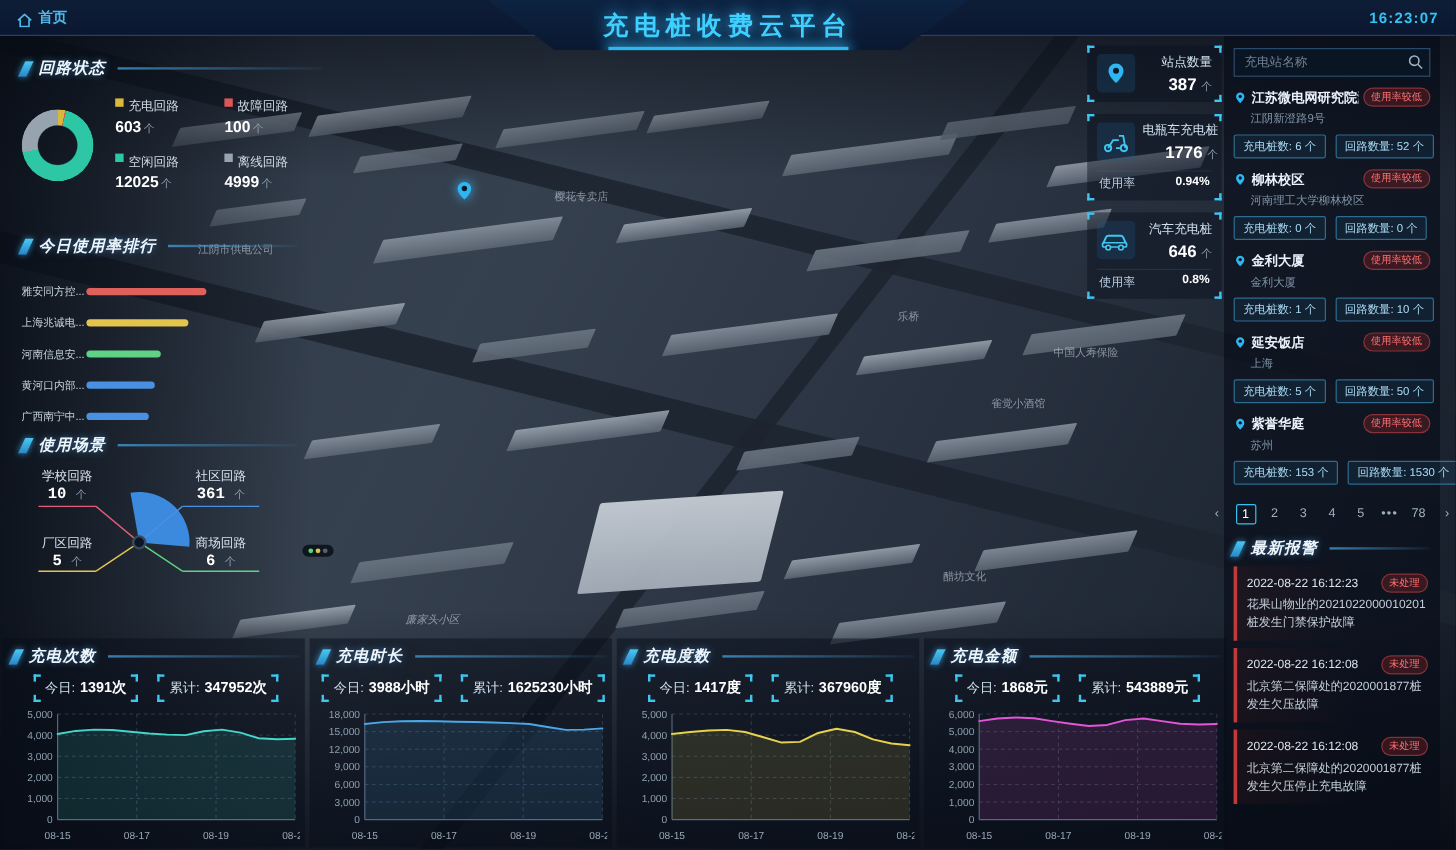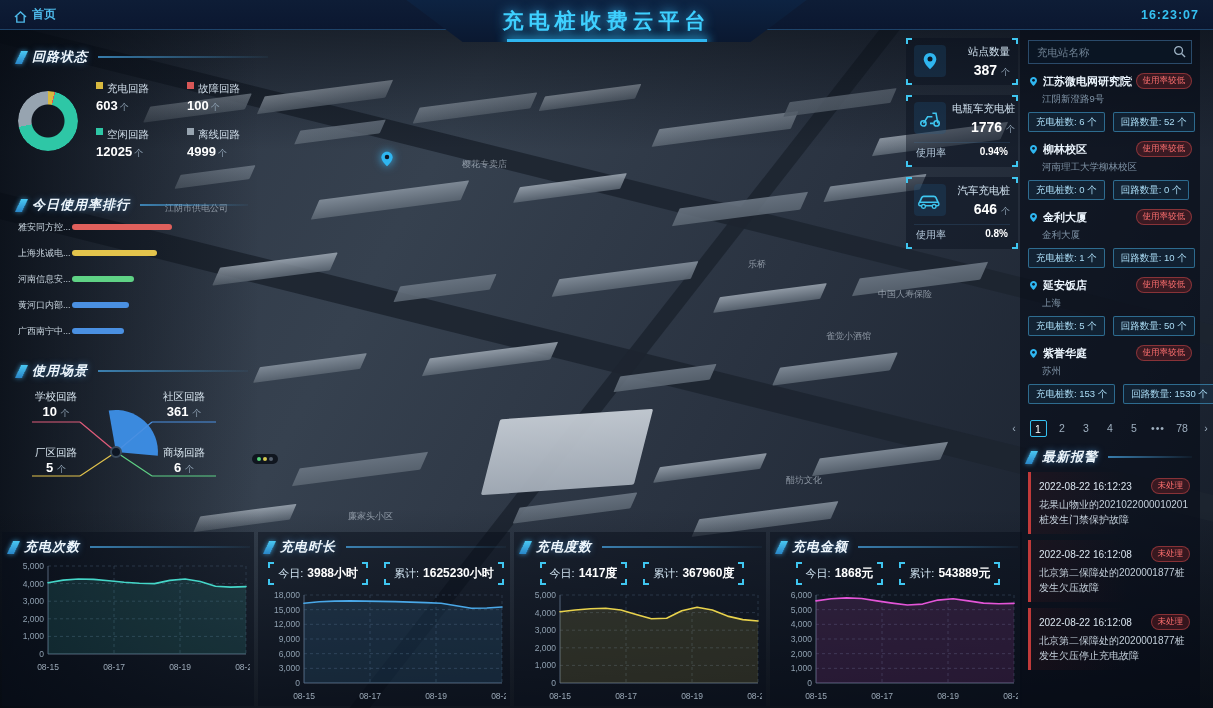--- a/index.html
+++ b/index.html
@@ -61,29 +61,29 @@
   .donut { width:60px; height:60px; border-radius:50%; flex:none;
            -webkit-mask:radial-gradient(circle, transparent 0 16px, #000 17px);
            mask:radial-gradient(circle, transparent 0 16px, #000 17px); }
   .legend { display:grid; grid-template-columns:1fr 1fr; gap:14px 10px; margin-left:18px; flex:1; }
   .lg-item .lg-top { display:flex; align-items:flex-start; gap:4px; font-size:10.5px; color:#cfdce8; }
   .lg-item .sq { width:7px; height:7px; flex:none; }
   .lg-item .lg-val { font-size:13px; font-weight:bold; color:#fff; margin-top:2px; }
   .lg-item .u { font-size:9px; color:#8fa2b4; font-weight:normal; margin-left:2px; }
 
   .p-rank { position:absolute; left:18px; top:196px; width:230px; z-index:5; }
-  .rank-rows { }
+  .rank-rows { margin-top:16px; }
   .rank-row { display:flex; align-items:center; height:26px; }
   .rank-row .rlab { width:54px; font-size:9px; color:#c8d4de; white-space:nowrap; overflow:hidden; }
   .rank-row .rbar { height:6px; border-radius:3px; }
 
   .p-scene { position:absolute; left:18px; top:362px; width:230px; z-index:5; }
   .scene { position:relative; width:220px; height:118px; margin-top:8px; }
   .scene svg { position:absolute; left:0; top:0; }
-  .sc-lab { position:absolute; width:64px; text-align:center; }
+  .sc-lab { position:absolute; width:64px; text-align:center;font-family:Liberation Mono, monospace; }
   .sc-lab .t { font-size:10.5px; color:#d5e2ec; }
   .sc-lab .v { font-size:13px; font-weight:bold; color:#fff; }
   .sc-lab .v .u { font-size:9px; color:#8fa2b4; font-weight:normal; }
 
   
   .p-stats { position:absolute; left:906px; top:38px; width:112px; z-index:5; }
   .stat-card { position:relative; background:rgba(8,16,28,.45); margin-bottom:10px; padding:7px 8px 6px; }
   .stat-top { display:flex; align-items:flex-start; gap:6px; }
   .stat-ic { width:32px; height:32px; flex:none; border-radius:4px; background:rgba(30,90,140,.25);
              display:flex; align-items:center; justify-content:center; }
@@ -182,21 +182,21 @@
   <div class="bigbld"></div>
   <div class="shade-top"></div>
   <div class="shade-left"></div>
   <div class="shade-bot"></div>
   <div id="map-labels">
       <div class="map-label" style="left: 165px; top: 172px;">江阴市供电公司</div>
       <div class="map-label" style="left: 462px; top: 128px;">樱花专卖店</div>
       <div class="map-label" style="left: 748px; top: 228px;">乐桥</div>
       <div class="map-label" style="left: 878px; top: 258px;">中国人寿保险</div>
       <div class="map-label" style="left: 826px; top: 300px;">雀觉小酒馆</div>
-      <div class="map-label" style="left: 348px; top: 480px;">廉家头小区</div>
+      <div class="map-label" style="left: 338px; top: 480px; font-style: italic;">廉家头小区</div>
       <div class="map-label" style="left: 786px; top: 444px;">醋坊文化</div>
     </div>
   <div class="map-pin" style="left:378px; top:120px;">
     <svg viewBox="0 0 16 16" width="18" height="18">
         <path d="M8 1.5c-2.8 0-5 2.2-5 5 0 3.7 5 8 5 8s5-4.3 5-8c0-2.8-2.2-5-5-5z" fill="#2fb6f0"></path>
         <circle cx="8" cy="6.3" r="2" fill="#0d1826"></circle>
       </svg>
   </div>
   <div class="dotpill">
     <i style="background:#56d67a"></i>
@@ -537,20 +537,24 @@
       </div>
   </div>
 </div>
 
 <div class="charts-row" id="charts-row">
     <div class="chart-panel">
       <div class="sec-h">
         <span class="slash"></span>
         <b>充电次数</b>
         <span class="hline"></span>
+      </div>
+      <div class="chart-stats">
+        <span class="stat-group"><span class="cbx-c c0"></span><span class="cbx-c c1"></span><span class="cbx-c c2"></span><span class="cbx-c c3"></span>今日:<b>1391次</b></span>
+        <span class="stat-group"><span class="cbx-c c0"></span><span class="cbx-c c1"></span><span class="cbx-c c2"></span><span class="cbx-c c3"></span>累计:<b>347952次</b></span>
       </div>
       <div style="margin-top: 4px;">
         <svg class="chart-svg" width="240" height="118" viewBox="0 0 240 118">
           <text x="34" y="97" font-size="8.5" fill="#8fa0b0" text-anchor="end">0</text>
           <line x1="38" y1="94" x2="236" y2="94" stroke="#55657a" stroke-width="1"></line>
           <text x="34" y="79.4" font-size="8.5" fill="#8fa0b0" text-anchor="end">1,000</text>
           <line x1="38" y1="76.4" x2="236" y2="76.4" stroke="#3a4a5e" stroke-width="0.6" stroke-dasharray="3 3"></line>
           <text x="34" y="61.8" font-size="8.5" fill="#8fa0b0" text-anchor="end">2,000</text>
           <line x1="38" y1="58.8" x2="236" y2="58.8" stroke="#3a4a5e" stroke-width="0.6" stroke-dasharray="3 3"></line>
           <text x="34" y="44.2" font-size="8.5" fill="#8fa0b0" text-anchor="end">3,000</text>

